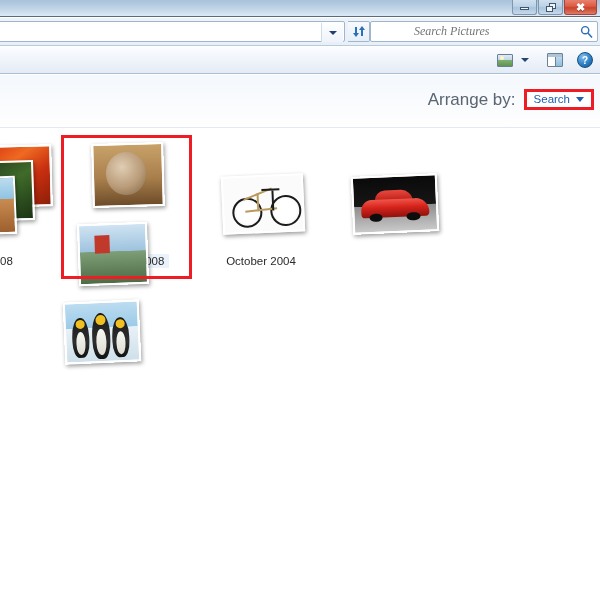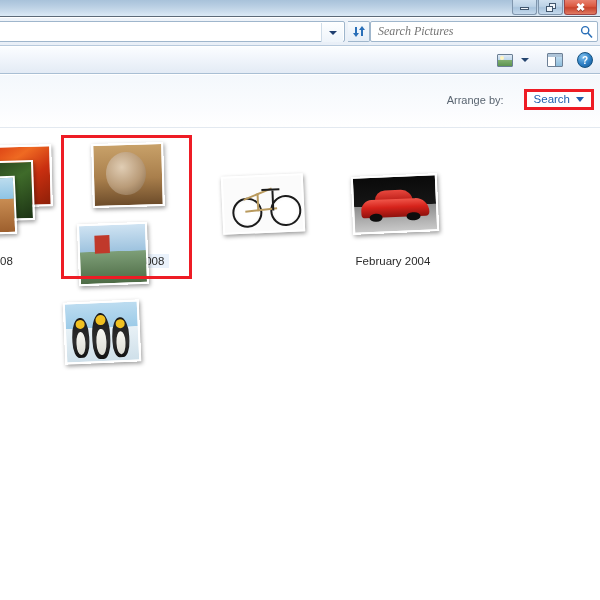--- a/index.html
+++ b/index.html
@@ -117,20 +117,21 @@
   }
   .search-box input {
     flex: 1; border: none; outline: none;
     background: transparent;
     font-family: "Liberation Serif", serif;
     font-style: italic;
     font-size: 12px;
     color: #6a7a8c;
     padding: 0 4px 0 7px;
     height: 17px;
+    margin-left: 36px;
   }
   .search-ico { width: 22px; display: flex; align-items: center; justify-content: center; }
 
   
   .toolbar {
     position: absolute; left: 0; top: 47px;
     width: 600px; height: 27px;
     background: linear-gradient(to bottom, #fbfdff 0%, #eef3fa 55%, #e3ebf5 100%);
     border-bottom: 1px solid #a9bfd4;
     box-sizing: border-box;
@@ -196,22 +197,22 @@
     width: 600px; height: 53px;
     background: linear-gradient(to bottom, #f4f8fc 0%, #fbfcfe 70%, #ffffff 100%);
     border-bottom: 1px solid #e3e9f0;
     box-sizing: border-box;
   }
   .arrange-wrap {
     position: absolute; right: 6px; top: 14px;
     display: flex; align-items: center;
   }
   .arrange-label {
-    font-size: 11px; color: #5a6571;
-    margin-right: 20px;
+    font-size: 17px; color: #5a6571;
+    margin-right: 8px;
     font-family: "Liberation Sans", sans-serif;
   }
   .arrange-value-box {
     border: 3px solid #ee1c25;
     padding: 1px 7px 2px 7px;
     display: flex; align-items: center; gap: 6px;
     background: #ffffff;
   }
   .arrange-value {
     font-size: 11.5px; color: #1f5fae;
@@ -442,30 +443,30 @@
         <div class="photo art-bike" style="left:22px; top:36px; width:82px; height:58px; transform:rotate(-2.5deg);">
           <div class="w" style="left:8px; top:20px; width:26px; height:26px;"></div>
           <div class="w" style="left:46px; top:19px; width:27px; height:27px;"></div>
           <div class="f" style="left:20px; top:21px; width:30px; height:2px; transform:rotate(-20deg);"></div>
           <div class="f" style="left:21px; top:33px; width:32px; height:2px; transform:rotate(-4deg);"></div>
           <div class="f" style="left:33px; top:16px; width:2px; height:18px;"></div>
           <div class="f" style="left:48px; top:14px; width:2px; height:20px; background:#1b1b1b;"></div>
           <div class="f" style="left:38px; top:12px; width:18px; height:2px; background:#1b1b1b;"></div>
         </div>
       </div>
+      <div>
+        <span class="caption">October 2004</span>
+      </div>
     </div>
 
     <div class="stack-item" style="left:332px; top:10px; width:122px;">
       <div class="thumbs">
         <div class="photo art-car" style="left:20px; top:36px; width:86px; height:58px; transform:rotate(-2.5deg);">
           <div class="roof"></div>
           <div class="body"></div>
           <div class="tire" style="left:18%;"></div>
           <div class="tire" style="left:64%;"></div>
         </div>
       </div>
-      <div>
-        <span class="caption">February 2004</span>
-      </div>
     </div>
 
   </div>
 </div>
 
 </body></html>

